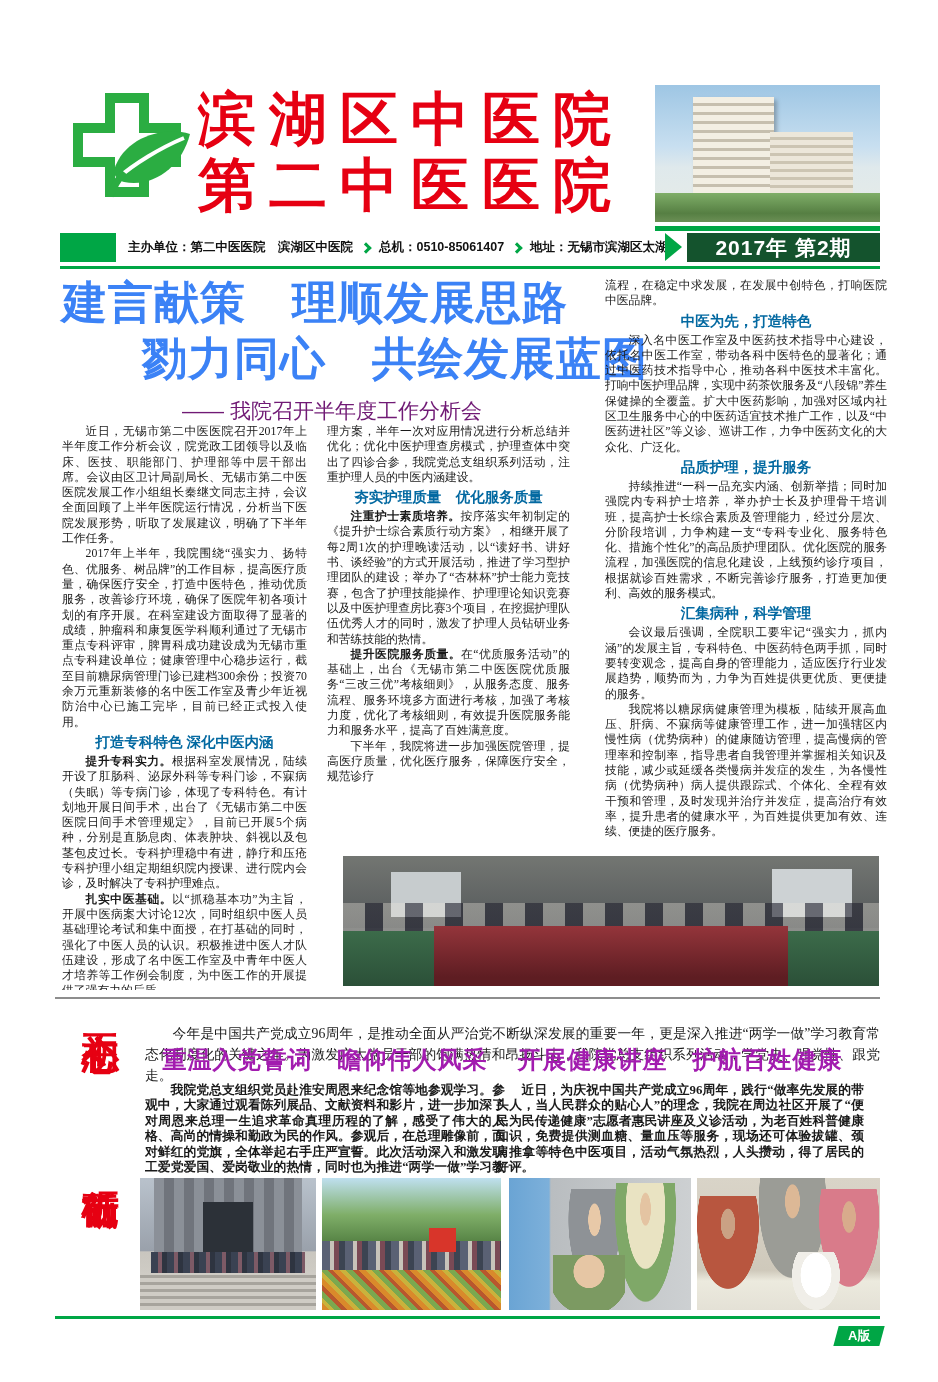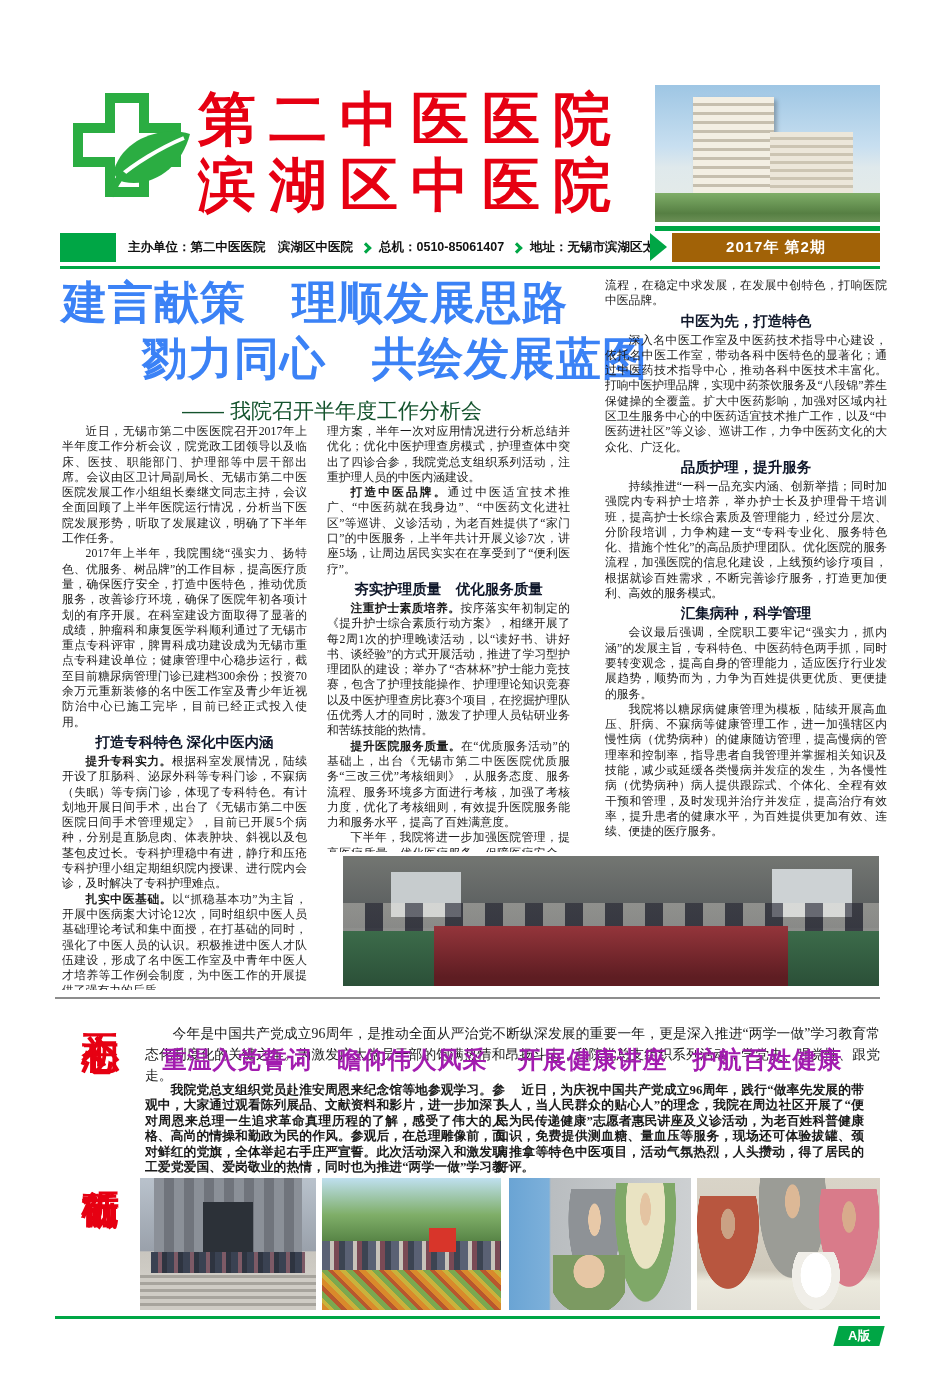--- a/index.html
+++ b/index.html
@@ -30,38 +30,38 @@
   
   .infobar {
     left:60px; top:233px; width:820px; height:29px;
     display:flex; align-items:stretch;
     font-family:"Liberation Sans", sans-serif; font-weight:bold;
   }
   .ib-block { width:56px; background:#00a645; }
   .ib-white { flex:1; display:flex; align-items:center; gap:9px; padding:0 12px; font-size:12.5px; color:#111; white-space:nowrap; overflow:hidden; }
   .chev { width:8px; height:8px; border-top:3px solid #00a645; border-right:3px solid #00a645; transform:rotate(45deg); flex:0 0 auto; position:static; }
   .ib-arrow { width:0; height:0; border-top:14.5px solid transparent; border-bottom:14.5px solid transparent; border-left:17px solid #00a645; margin-right:5px; }
-  .ib-issue { width:208px; background:#a16207; color:#fff; display:flex; align-items:center; justify-content:center; font-size:15px; letter-spacing:1px; }
+  .ib-issue { width:193px; background:#14532d; color:#fff; display:flex; align-items:center; justify-content:center; font-size:21px; letter-spacing:1px; }
   .infobar-underline { left:60px; top:266px; width:820px; height:3px; background:#00a645; }
 
   
   .headline { left:62px; top:278px; width:540px; }
   .hl { font-family:"Liberation Sans", sans-serif; font-weight:900; color:#3b82f6; font-size:45px; line-height:50px; white-space:nowrap; letter-spacing:1px; }
   .hl2 { margin-left:80px; margin-top:6px; }
-  .subtitle { margin-top:13px; text-align:center; font-family:"Liberation Sans", sans-serif; font-size:21px; font-weight:500; color:#14532d; }
+  .subtitle { margin-top:13px; text-align:center; font-family:"Liberation Sans", sans-serif; font-size:21px; font-weight:500; color:#701a75; }
 
   
   .col { position:absolute; text-align:justify; font-size:11.8px; line-height:15.3px; overflow:hidden; }
   #col1 { left:62px;  top:424px; width:245px; height:566px; }
   #col2 { left:327px; top:424px; width:243px; height:428px; }
   #col3 { left:597px; top:278px; width:282px; height:574px;margin-left:8px; }
   .para { margin:0; text-indent:2em; }
   .para.cont { text-indent:0; }
   .lead { font-family:"Liberation Sans", sans-serif; font-weight:bold; }
-  .red-head { color:#0f172a; font-family:"Liberation Sans", sans-serif; font-weight:bold; text-align:center; font-size:14.5px; line-height:20px; margin:2px 0; }
+  .red-head { color:#0369a1; font-family:"Liberation Sans", sans-serif; font-weight:bold; text-align:center; font-size:14.5px; line-height:20px; margin:2px 0; }
 
   
   .meeting-photo { left:343px; top:856px; width:536px; height:130px; background:#5c6062; overflow:hidden; }
   .mt1 { inset:0 0 45% 0; background:linear-gradient(180deg,#737672 0%,#54585a 100%); }
   .mt2 { left:9%;  top:12%; width:13%; height:35%; background:#c7ccce; }
   .mt3 { right:5%; top:10%; width:15%; height:37%; background:#cdd2d4; }
   .mt4 { left:0; top:36%; width:100%; height:26%; background:repeating-linear-gradient(90deg,rgba(235,230,220,.35) 0 22px,rgba(35,35,48,.6) 22px 40px); }
   .mt5 { left:17%; top:54%; width:66%; height:46%; background:linear-gradient(180deg,#94353b 0%,#5e1d22 85%); }
   .mt6 { left:0; top:58%; width:17%; height:42%; background:linear-gradient(180deg,#3c6b4a,#2b5038); }
   .mt7 { right:0; top:58%; width:17%; height:42%; background:linear-gradient(180deg,#3c6b4a,#2b5038); }
@@ -128,22 +128,22 @@
 
   <div class="abs logo">
     <svg width="126" height="130" viewBox="0 0 126 130">
       <path d="M40 6 h34 v30 h32 v34 h-32 v30 h-34 v-30 H8 V36 h32 Z" fill="none" stroke="#2bad42" stroke-width="10"></path>
       <path d="M44 78 C54 46 92 34 120 42 C112 74 84 96 54 90 C47 88 44 84 44 78 Z" fill="#2bad42"></path>
       <path d="M48 86 C64 72 90 56 114 46" stroke="#ffffff" stroke-width="4" fill="none"></path>
       <path d="M40 104 C44 94 49 86 54 80" stroke="#2bad42" stroke-width="7" fill="none"></path>
     </svg>
   </div>
   <div class="abs mast-title">
+    <div class="tl">滨湖区中医院</div>
     <div class="tl">第二中医医院</div>
-    <div class="tl">滨湖区中医院</div>
   </div>
   <div class="abs building-photo">
     <i class="bld1"></i>
     <i class="bld2"></i>
     <i class="bld3"></i>
     <i class="bld4"></i>
   </div>
   <div class="abs building-underline"></div>
 
   <div class="abs infobar">
@@ -168,21 +168,20 @@
 
   <div id="col1" class="col">
       <p class="para">近日，无锡市第二中医医院召开2017年上半年度工作分析会议，院党政工团领导以及临床、医技、职能部门、护理部等中层干部出席。会议由区卫计局副局长、无锡市第二中医医院发展工作小组组长秦继文同志主持，会议全面回顾了上半年医院运行情况，分析当下医院发展形势，听取了发展建议，明确了下半年工作任务。</p>
       <p class="para">2017年上半年，我院围绕“强实力、扬特色、优服务、树品牌”的工作目标，提高医疗质量，确保医疗安全，打造中医特色，推动优质服务，改善诊疗环境，确保了医院年初各项计划的有序开展。在科室建设方面取得了显著的成绩，肿瘤科和康复医学科顺利通过了无锡市重点专科评审，脾胃科成功建设成为无锡市重点专科建设单位；健康管理中心稳步运行，截至目前糖尿病管理门诊已建档300余份；投资70余万元重新装修的名中医工作室及青少年近视防治中心已施工完毕，目前已经正式投入使用。</p>
       <div class="red-head">打造专科特色 深化中医内涵</div>
       <p class="para"><span class="lead">提升专科实力。</span>根据科室发展情况，陆续开设了肛肠科、泌尿外科等专科门诊，不寐病（失眠）等专病门诊，体现了专科特色。有计划地开展日间手术，出台了《无锡市第二中医医院日间手术管理规定》，目前已开展5个病种，分别是直肠息肉、体表肿块、斜视以及包茎包皮过长。专科护理稳中有进，静疗和压疮专科护理小组定期组织院内授课、进行院内会诊，及时解决了专科护理难点。</p>
       <p class="para"><span class="lead">扎实中医基础。</span>以“抓稳基本功”为主旨，开展中医病案大讨论12次，同时组织中医人员基础理论考试和集中面授，在打基础的同时，强化了中医人员的认识。积极推进中医人才队伍建设，形成了名中医工作室及中青年中医人才培养等工作例会制度，为中医工作的开展提供了强有力的后盾。</p>
     </div>
   <div id="col2" class="col">
       <p class="para cont">理方案，半年一次对应用情况进行分析总结并优化；优化中医护理查房模式，护理查体中突出了四诊合参，我院党总支组织系列活动，注重护理人员的中医内涵建设。</p>
-      <p class="para"><span class="lead">打造中医品牌。</span>通过中医适宜技术推广、“中医药就在我身边”、“中医药文化进社区”等巡讲、义诊活动，为老百姓提供了“家门口”的中医服务，上半年共计开展义诊7次，讲座5场，让周边居民实实在在享受到了“便利医疗”。</p>
       <div class="red-head">夯实护理质量　优化服务质量</div>
       <p class="para"><span class="lead">注重护士素质培养。</span>按序落实年初制定的《提升护士综合素质行动方案》，相继开展了每2周1次的护理晚读活动，以“读好书、讲好书、谈经验”的方式开展活动，推进了学习型护理团队的建设；举办了“杏林杯”护士能力竞技赛，包含了护理技能操作、护理理论知识竞赛以及中医护理查房比赛3个项目，在挖掘护理队伍优秀人才的同时，激发了护理人员钻研业务和苦练技能的热情。</p>
       <p class="para"><span class="lead">提升医院服务质量。</span>在“优质服务活动”的基础上，出台《无锡市第二中医医院优质服务“三改三优”考核细则》，从服务态度、服务流程、服务环境多方面进行考核，加强了考核力度，优化了考核细则，有效提升医院服务能力和服务水平，提高了百姓满意度。</p>
       <p class="para">下半年，我院将进一步加强医院管理，提高医疗质量，优化医疗服务，保障医疗安全，规范诊疗</p>
     </div>
   <div id="col3" class="col">
       <p class="para cont">流程，在稳定中求发展，在发展中创特色，打响医院中医品牌。</p>
       <div class="red-head">中医为先，打造特色</div>
       <p class="para">深入名中医工作室及中医药技术指导中心建设，依托名中医工作室，带动各科中医特色的显著化；通过中医药技术指导中心，推动各科中医技术丰富化。打响中医护理品牌，实现中药茶饮服务及“八段锦”养生保健操的全覆盖。扩大中医药影响，加强对区域内社区卫生服务中心的中医药适宜技术推广工作，以及“中医药进社区”等义诊、巡讲工作，力争中医药文化的大众化、广泛化。</p>
       <div class="red-head">品质护理，提升服务</div>

